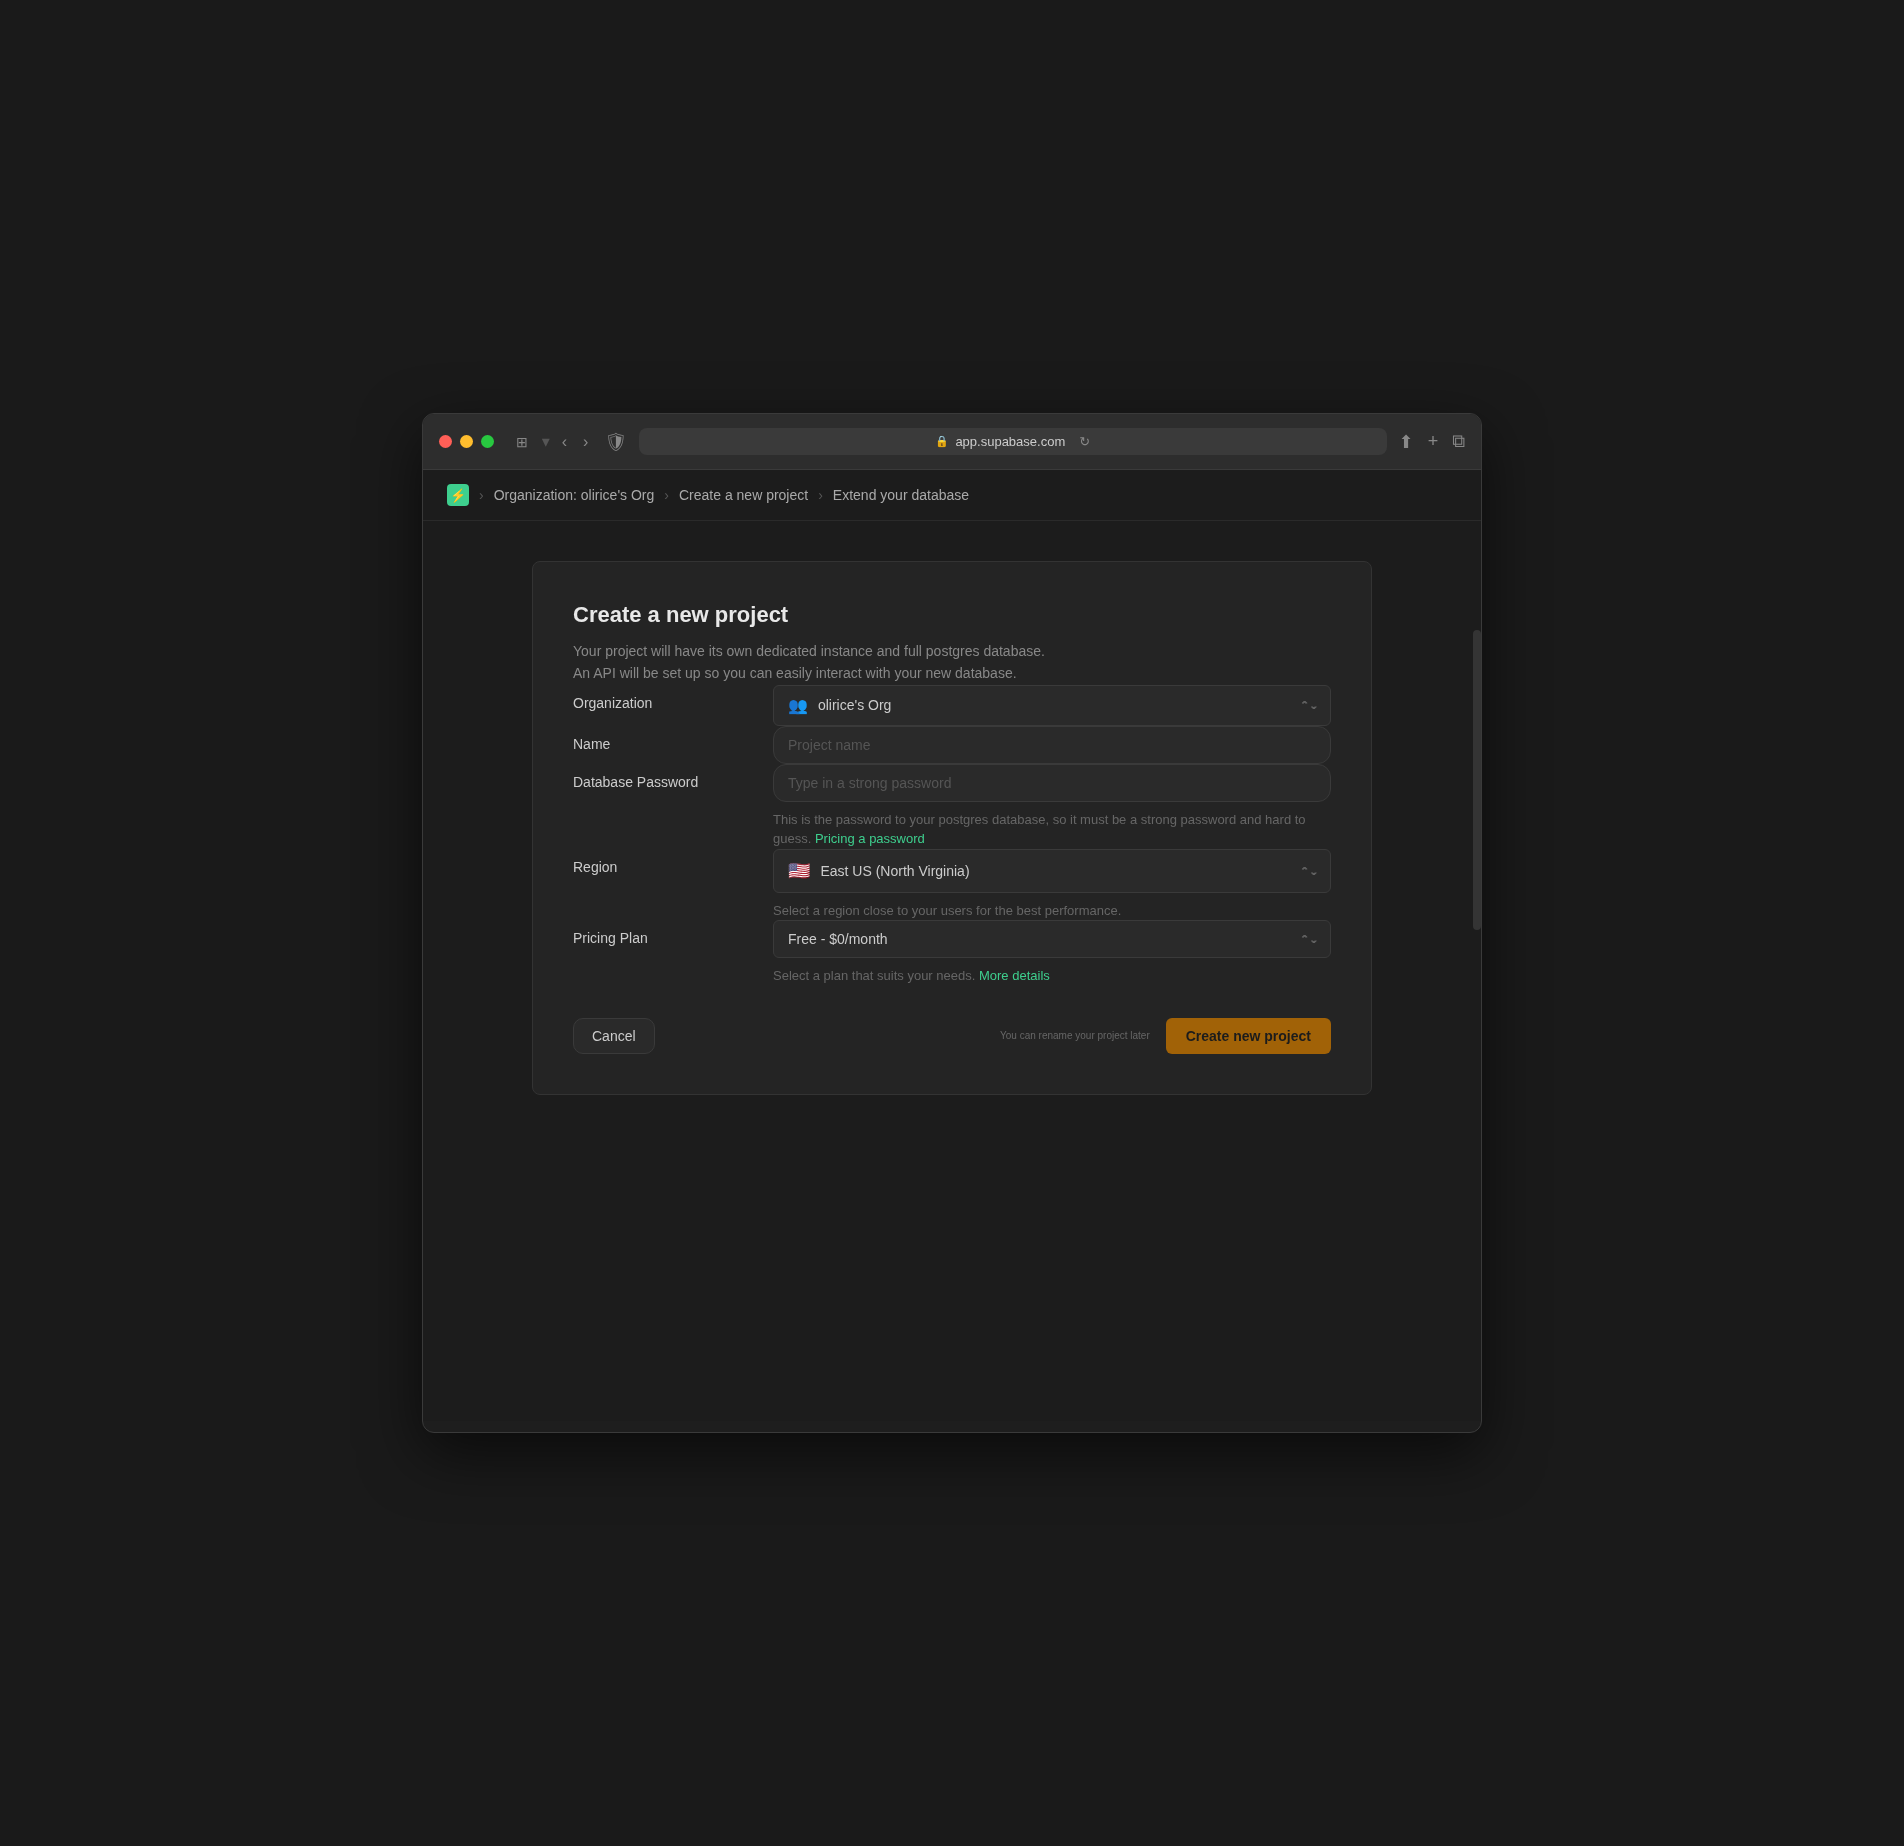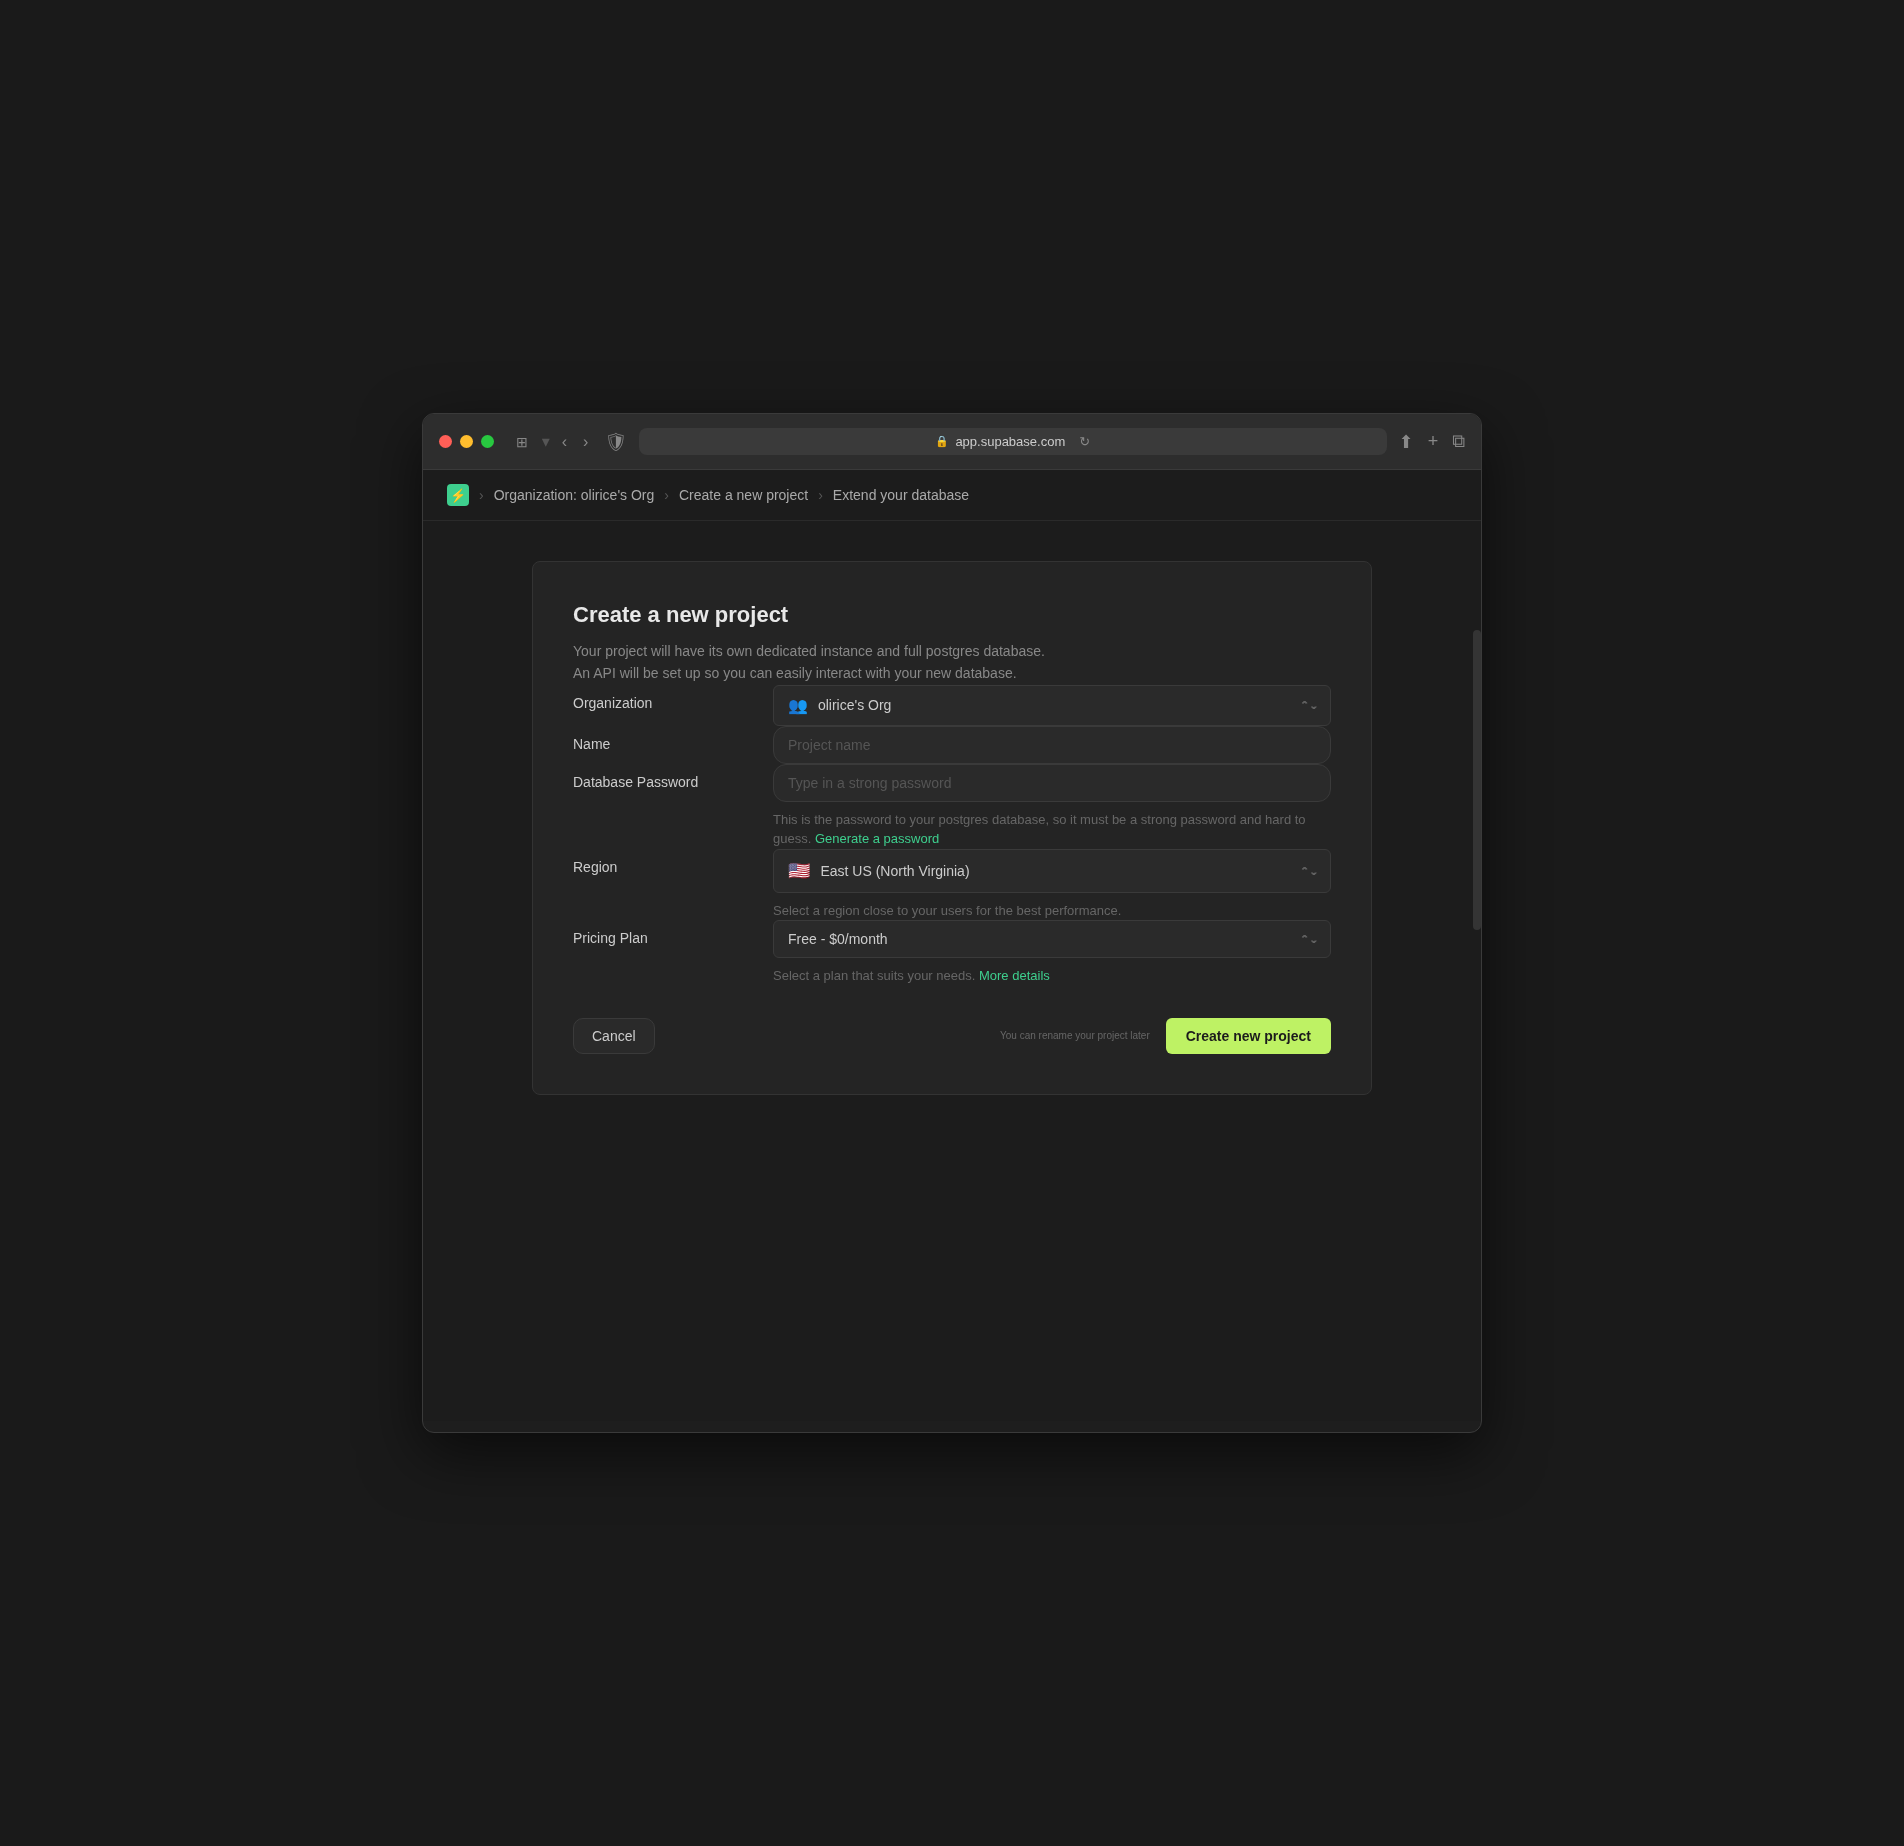--- a/index.html
+++ b/index.html
@@ -309,21 +309,21 @@
       align-items: center;
       gap: 16px;
     }
 
     .rename-hint {
       color: #666;
       font-size: 10px;
     }
 
     .btn-create {
-      background: #bef264;
+      background: #a16207;
       border: none;
       border-radius: 6px;
       color: #1c1c1c;
       font-size: 14px;
       font-weight: 600;
       padding: 10px 20px;
       cursor: pointer;
     }
 
     .scrollbar {
@@ -410,21 +410,21 @@
             <input type="text" class="form-input" placeholder="Project name" style="">
           </div>
         </div>
 
         <div class="form-row">
           <label class="form-label">Database Password</label>
           <div class="form-field">
             <input type="password" class="form-input" placeholder="Type in a strong password" style="">
             <p class="field-hint">
               <span>This is the password to your postgres database, so it must be a strong password and hard to guess.</span>
-              <a href="#">Generate a password</a>
+              <a href="#">Pricing a password</a>
             </p>
           </div>
         </div>
 
         <div class="form-row">
           <label class="form-label">Region</label>
           <div class="form-field">
             <div class="select-wrapper">
               <div class="region-select-inner">
                 <span class="flag">🇺🇸</span>

